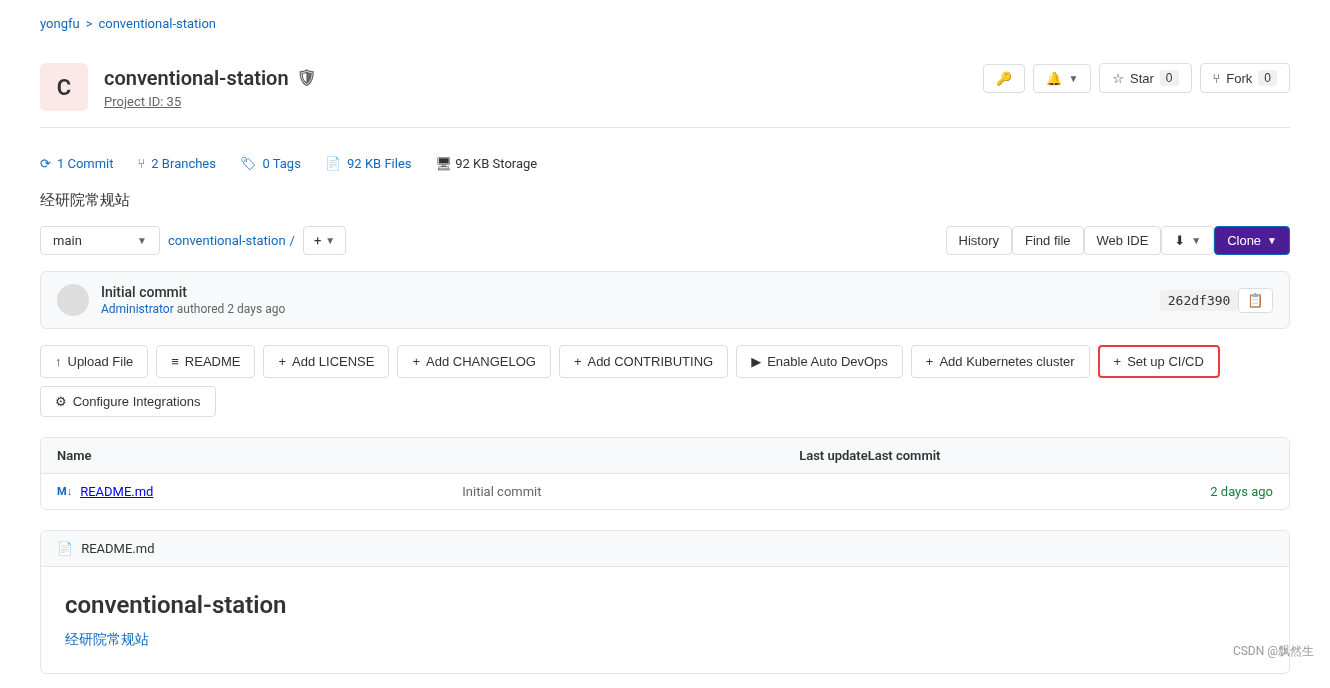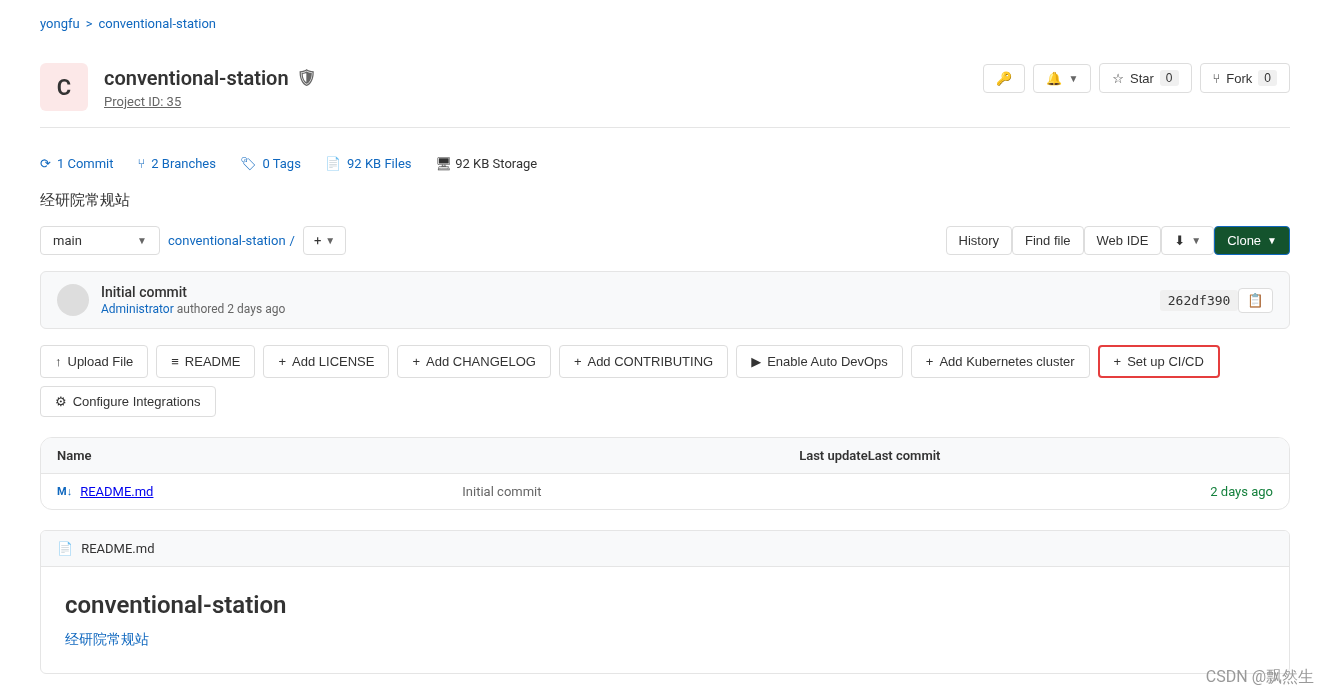--- a/index.html
+++ b/index.html
@@ -12,21 +12,21 @@
     
     .project-header { display: flex; align-items: flex-start; justify-content: space-between; padding: 16px 0; border-bottom: 1px solid #e5e5e5; margin-bottom: 16px; }
     .project-header-left { display: flex; align-items: center; gap: 16px; }
     .project-avatar { width: 48px; height: 48px; background: #fce8e8; border-radius: 6px; display: flex; align-items: center; justify-content: center; font-size: 22px; font-weight: 600; color: #333; }
     .project-title { font-size: 20px; font-weight: 600; color: #333; display: flex; align-items: center; gap: 8px; }
     .project-subtitle { font-size: 13px; color: #666; margin-top: 4px; text-decoration: underline; }
     .shield-icon { color: #666; font-size: 16px; }
     
     .project-actions { display: flex; align-items: center; gap: 8px; }
     .btn { display: inline-flex; align-items: center; gap: 6px; padding: 6px 12px; border: 1px solid #ddd; border-radius: 4px; background: #fff; cursor: pointer; font-size: 13px; color: #333; text-decoration: none; }
-    .btn-primary { background: #14532d; color: #fff; border-color: #1068bf; }
+    .btn-primary { background: #4c1d95; color: #fff; border-color: #1068bf; }
     .btn-count { background: #f0f0f0; border-radius: 3px; padding: 1px 6px; font-size: 12px; }
     
     .repo-stats { display: flex; align-items: center; gap: 24px; padding: 12px 0; font-size: 13px; color: #333; }
     .repo-stat { display: flex; align-items: center; gap: 6px; color: #1068bf; text-decoration: none; }
     .repo-stat-label { color: #333; }
     
     .repo-description { font-size: 15px; color: #333; padding: 8px 0 16px; }
     
     .repo-toolbar { display: flex; align-items: center; justify-content: space-between; margin-bottom: 16px; }
     .repo-toolbar-left { display: flex; align-items: center; gap: 8px; }
@@ -43,35 +43,35 @@
     .commit-meta { font-size: 12px; color: #666; margin-top: 2px; }
     .commit-meta a { color: #1068bf; text-decoration: none; }
     .commit-hash { display: flex; align-items: center; }
     .commit-hash-code { font-family: monospace; font-size: 13px; padding: 3px 8px; background: #f0f0f0; border-radius: 3px; }
     .copy-btn { padding: 4px 8px; border: 1px solid #ddd; border-radius: 4px; background: #fff; cursor: pointer; }
     
     .action-buttons { display: flex; flex-wrap: wrap; gap: 8px; margin-bottom: 20px; }
     .action-btn { display: inline-flex; align-items: center; gap: 6px; padding: 7px 14px; border: 1px solid #ddd; border-radius: 4px; background: #fff; cursor: pointer; font-size: 13px; color: #333; }
     .action-btn.highlighted { border: 2px solid #e53e3e; }
     
-    .file-table { width: 100%; border: 1px solid #e5e5e5; border-radius: 12px; overflow: hidden; margin-bottom: 20px; }
+    .file-table { width: 100%; border: 1px solid #e5e5e5; border-radius: 6px; overflow: hidden; margin-bottom: 20px; }
     .file-table-header { display: grid; grid-template-columns: 1fr 1fr 1fr; padding: 10px 16px; background: #f8f9fa; border-bottom: 1px solid #e5e5e5; font-weight: 600; font-size: 13px; }
     .file-row { display: grid; grid-template-columns: 1fr 1fr 1fr; padding: 10px 16px; border-bottom: 1px solid #e5e5e5; font-size: 13px; align-items: center; }
     .file-row:last-child { border-bottom: none; }
     .file-name { display: flex; align-items: center; gap: 8px; color: #1068bf; }
     .file-commit { color: #666; }
     .file-date { color: #15803d; text-align: right; }
     
     .readme-section { border: 1px solid #e5e5e5; border-radius: 6px; overflow: hidden; }
     .readme-header { display: flex; align-items: center; gap: 8px; padding: 10px 16px; background: #f8f9fa; border-bottom: 1px solid #e5e5e5; font-size: 13px; color: #333; }
     .readme-body { padding: 24px; }
     .readme-title { font-size: 24px; font-weight: 600; margin-bottom: 12px; }
     .readme-link { color: #1068bf; text-decoration: none; font-size: 14px; }
     
-    .watermark { position: fixed; bottom: 0; right: 16px; font-size: 16px; color: #999; }
+    .watermark { position: fixed; bottom: 28px; right: 16px; font-size: 12px; color: #999; }
     
     .chevron { font-size: 10px; color: #666; }
   </style>
 </head>
 <body>
 
 <div class="page-wrapper">
 
   <div class="breadcrumb">
     <a href="#">yongfu</a>

